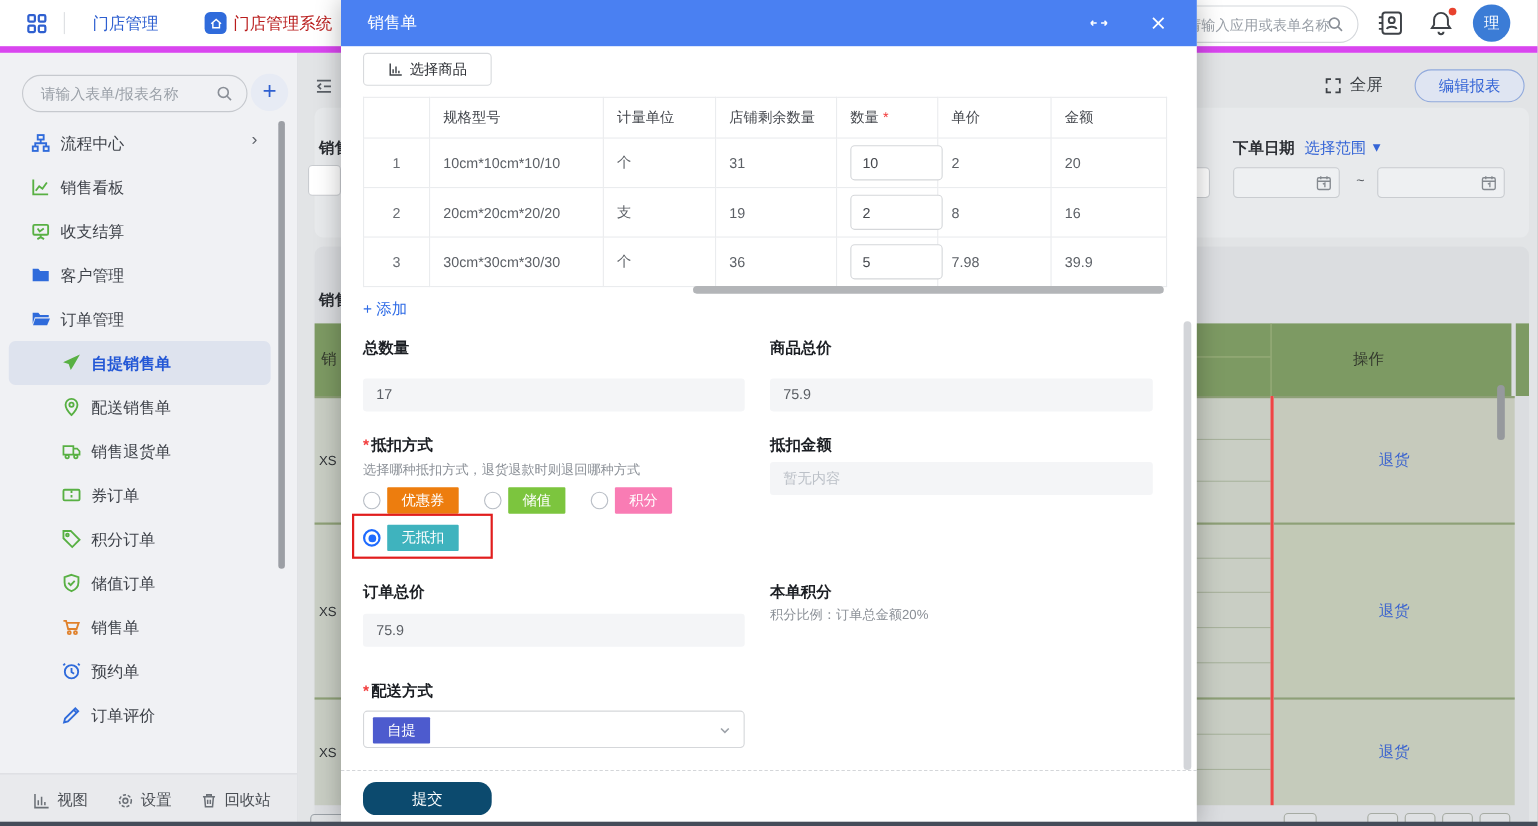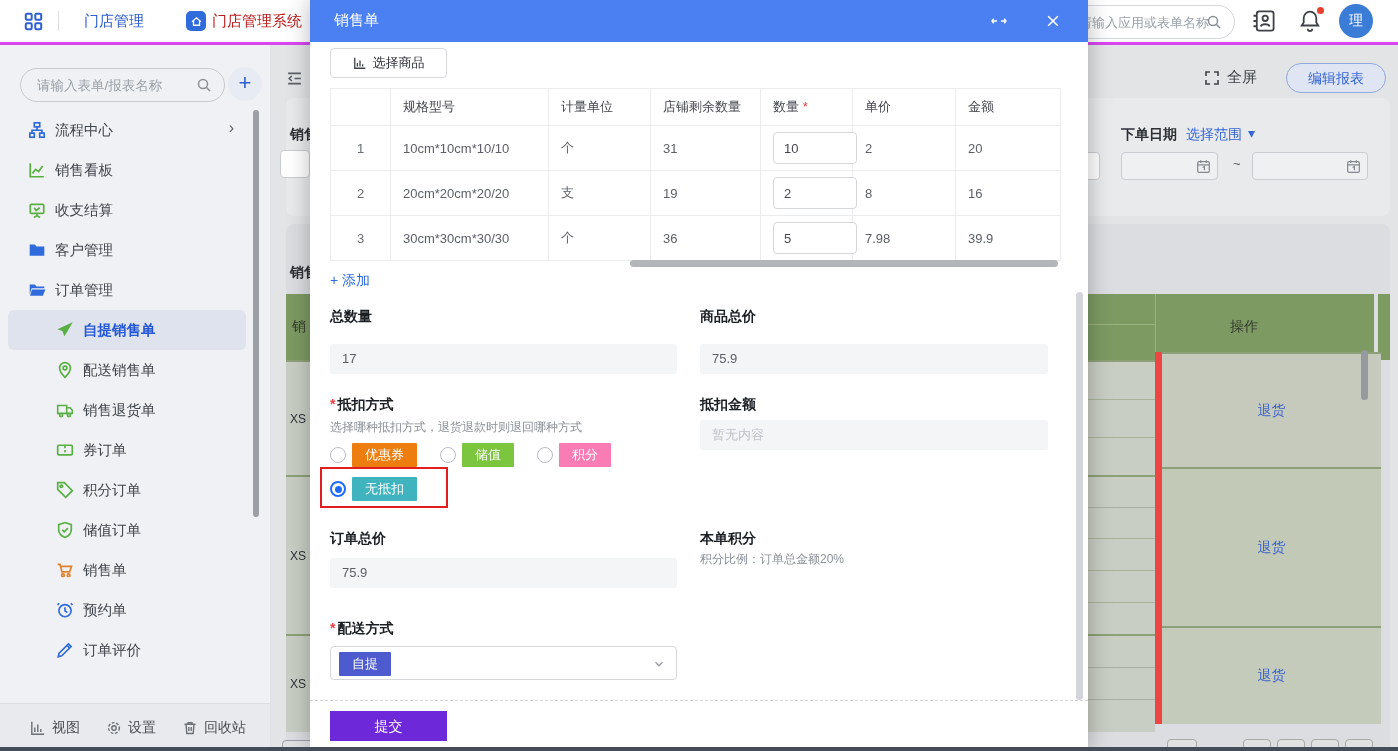--- a/index.html
+++ b/index.html
@@ -1,21 +1,21 @@
 <!DOCTYPE html>
 <html><head>
 <meta charset="utf-8">
 <style>
   html,body{margin:0;padding:0;background:#888;}
   #canvas{position:relative;width:1398px;height:751px;overflow:hidden;background:#e3e5e7;
     font-family:"Liberation Sans","DejaVu Sans",sans-serif;-webkit-font-smoothing:antialiased;}
   .abs{position:absolute;}
   svg{display:block;}
   
-  .topbar{position:absolute;left:0;top:0;width:1398px;height:42px;background:#fff;border-bottom:3px solid #d946ef;z-index:3;}
+  .topbar{position:absolute;left:0;top:0;width:1398px;height:42px;background:#fff;border-bottom:6px solid #d946ef;z-index:3;}
   .tb-sep{position:absolute;left:58px;top:11px;width:1px;height:20px;background:#dcdee1;}
   .tb-ws{position:absolute;left:84px;top:12px;font-size:15px;color:#2e5fd0;}
   .tb-home{position:absolute;left:186px;top:11px;width:20px;height:20px;background:#2f6bdb;border-radius:5px;display:flex;align-items:center;justify-content:center;}
   .tb-sys{position:absolute;left:212px;top:12px;font-size:15px;color:#b91c1c;}
   .tb-search{position:absolute;left:1063px;top:5px;width:170px;height:32px;border:1px solid #d4d7db;border-radius:17px;background:#fff;}
   .tb-search .ph{position:absolute;left:15px;top:8px;font-size:13px;color:#9aa0a8;white-space:nowrap;}
   .tb-search .qi{position:absolute;right:12px;top:8px;}
   .tb-avatar{position:absolute;left:1339px;top:4px;width:34px;height:34px;border-radius:50%;background:#3b7cd6;color:#fff;font-size:14px;display:flex;align-items:center;justify-content:center;}
   .bell-dot{position:absolute;right:-2px;top:-2px;width:7px;height:7px;border-radius:50%;background:#e8422e;}
   
@@ -61,21 +61,21 @@
   .radio.on{border:2px solid #1f6bff;position:relative;}
   .radio.on i{position:absolute;left:2.5px;top:2.5px;width:7px;height:7px;border-radius:50%;background:#1f6bff;}
   .r-row{position:absolute;display:flex;align-items:center;gap:6px;}
   .mtable{position:absolute;left:20px;top:88px;border-collapse:collapse;table-layout:fixed;width:730px;}
   .mtable th,.mtable td{border:1px solid #eaecee;font-weight:normal;text-align:left;padding:0 0 0 12px;font-size:13px;color:#5c6066;box-sizing:border-box;}
   .mtable th{height:37px;color:#45484e;}
   .mtable td{height:45px;}
   .mtable .cnum{text-align:center;padding:0;color:#6a6e74;}
   .qty-in{width:72px;height:30px;border:1px solid #d5d7da;border-radius:4px;padding:0 0 0 10px;font-size:13px;color:#45484e;font-family:inherit;}
   .sel-btn{position:absolute;left:20px;top:48px;width:117px;height:30px;border:1px solid #d8dadd;border-radius:4px;background:#fff;display:flex;align-items:center;justify-content:center;gap:6px;font-size:13px;color:#2b2e33;box-sizing:border-box;}
-  .submit{position:absolute;left:20px;top:711px;width:117px;height:30px;background:#6d28d9;border-radius:0;color:#fff;font-size:14px;text-align:center;line-height:30px;}
+  .submit{position:absolute;left:20px;top:711px;width:117px;height:30px;background:#0c4a6e;border-radius:12px;color:#fff;font-size:14px;text-align:center;line-height:30px;}
   .hl-red{position:absolute;left:10px;top:467px;width:124px;height:37px;border:2px solid #e11d1d;}
   .m-scroll{position:absolute;left:766px;top:292px;width:7px;height:408px;border-radius:4px;background:#d3d5d9;}
   .h-scroll{position:absolute;left:320px;top:260px;width:428px;height:7px;border-radius:4px;background:#b3b5b8;}
   .dash{position:absolute;left:0;top:700px;width:778px;border-top:1px dashed #d4d6d9;}
   .dk-select{position:absolute;left:20px;top:646px;width:347px;height:34px;border:1px solid #d5d7da;border-radius:4px;box-sizing:border-box;}
   .bottom-strip{position:absolute;left:0;top:747px;width:1398px;height:4px;background:#454c59;z-index:20;}
 </style>
 </head>
 <body>
 
@@ -393,21 +393,21 @@
             </div>
           <div class="bgrow" style="height:32px;padding-left:15px;font-size:13px;color:#2f3236;">
               <span>9</span>
             </div>
           <div class="bgrow" style="height:32px;padding-left:15px;font-size:13px;color:#2f3236;border-bottom:none;">
               <span>6</span>
             </div>
         </div>
       </div>
 
-      <div class="abs" style="left:869px;top:128px;width:219px;height:372px;border-left:7px solid #ef4444;">
+      <div class="abs" style="left:869px;top:136px;width:219px;height:372px;border-left:3px solid #ef4444;">
         <div class="bggroup" style="height:115px;background:#c6cabc;display:flex;align-items:center;justify-content:center;">
           <span class="retlink">退货</span>
         </div>
         <div class="bggroup" style="height:159px;background:#c2c9b6;display:flex;align-items:center;justify-content:center;">
           <span class="retlink">退货</span>
         </div>
         <div class="bggroup" style="height:98px;background:#c5cbbb;display:flex;align-items:center;justify-content:center;">
           <span class="retlink">退货</span>
         </div>
       </div>

